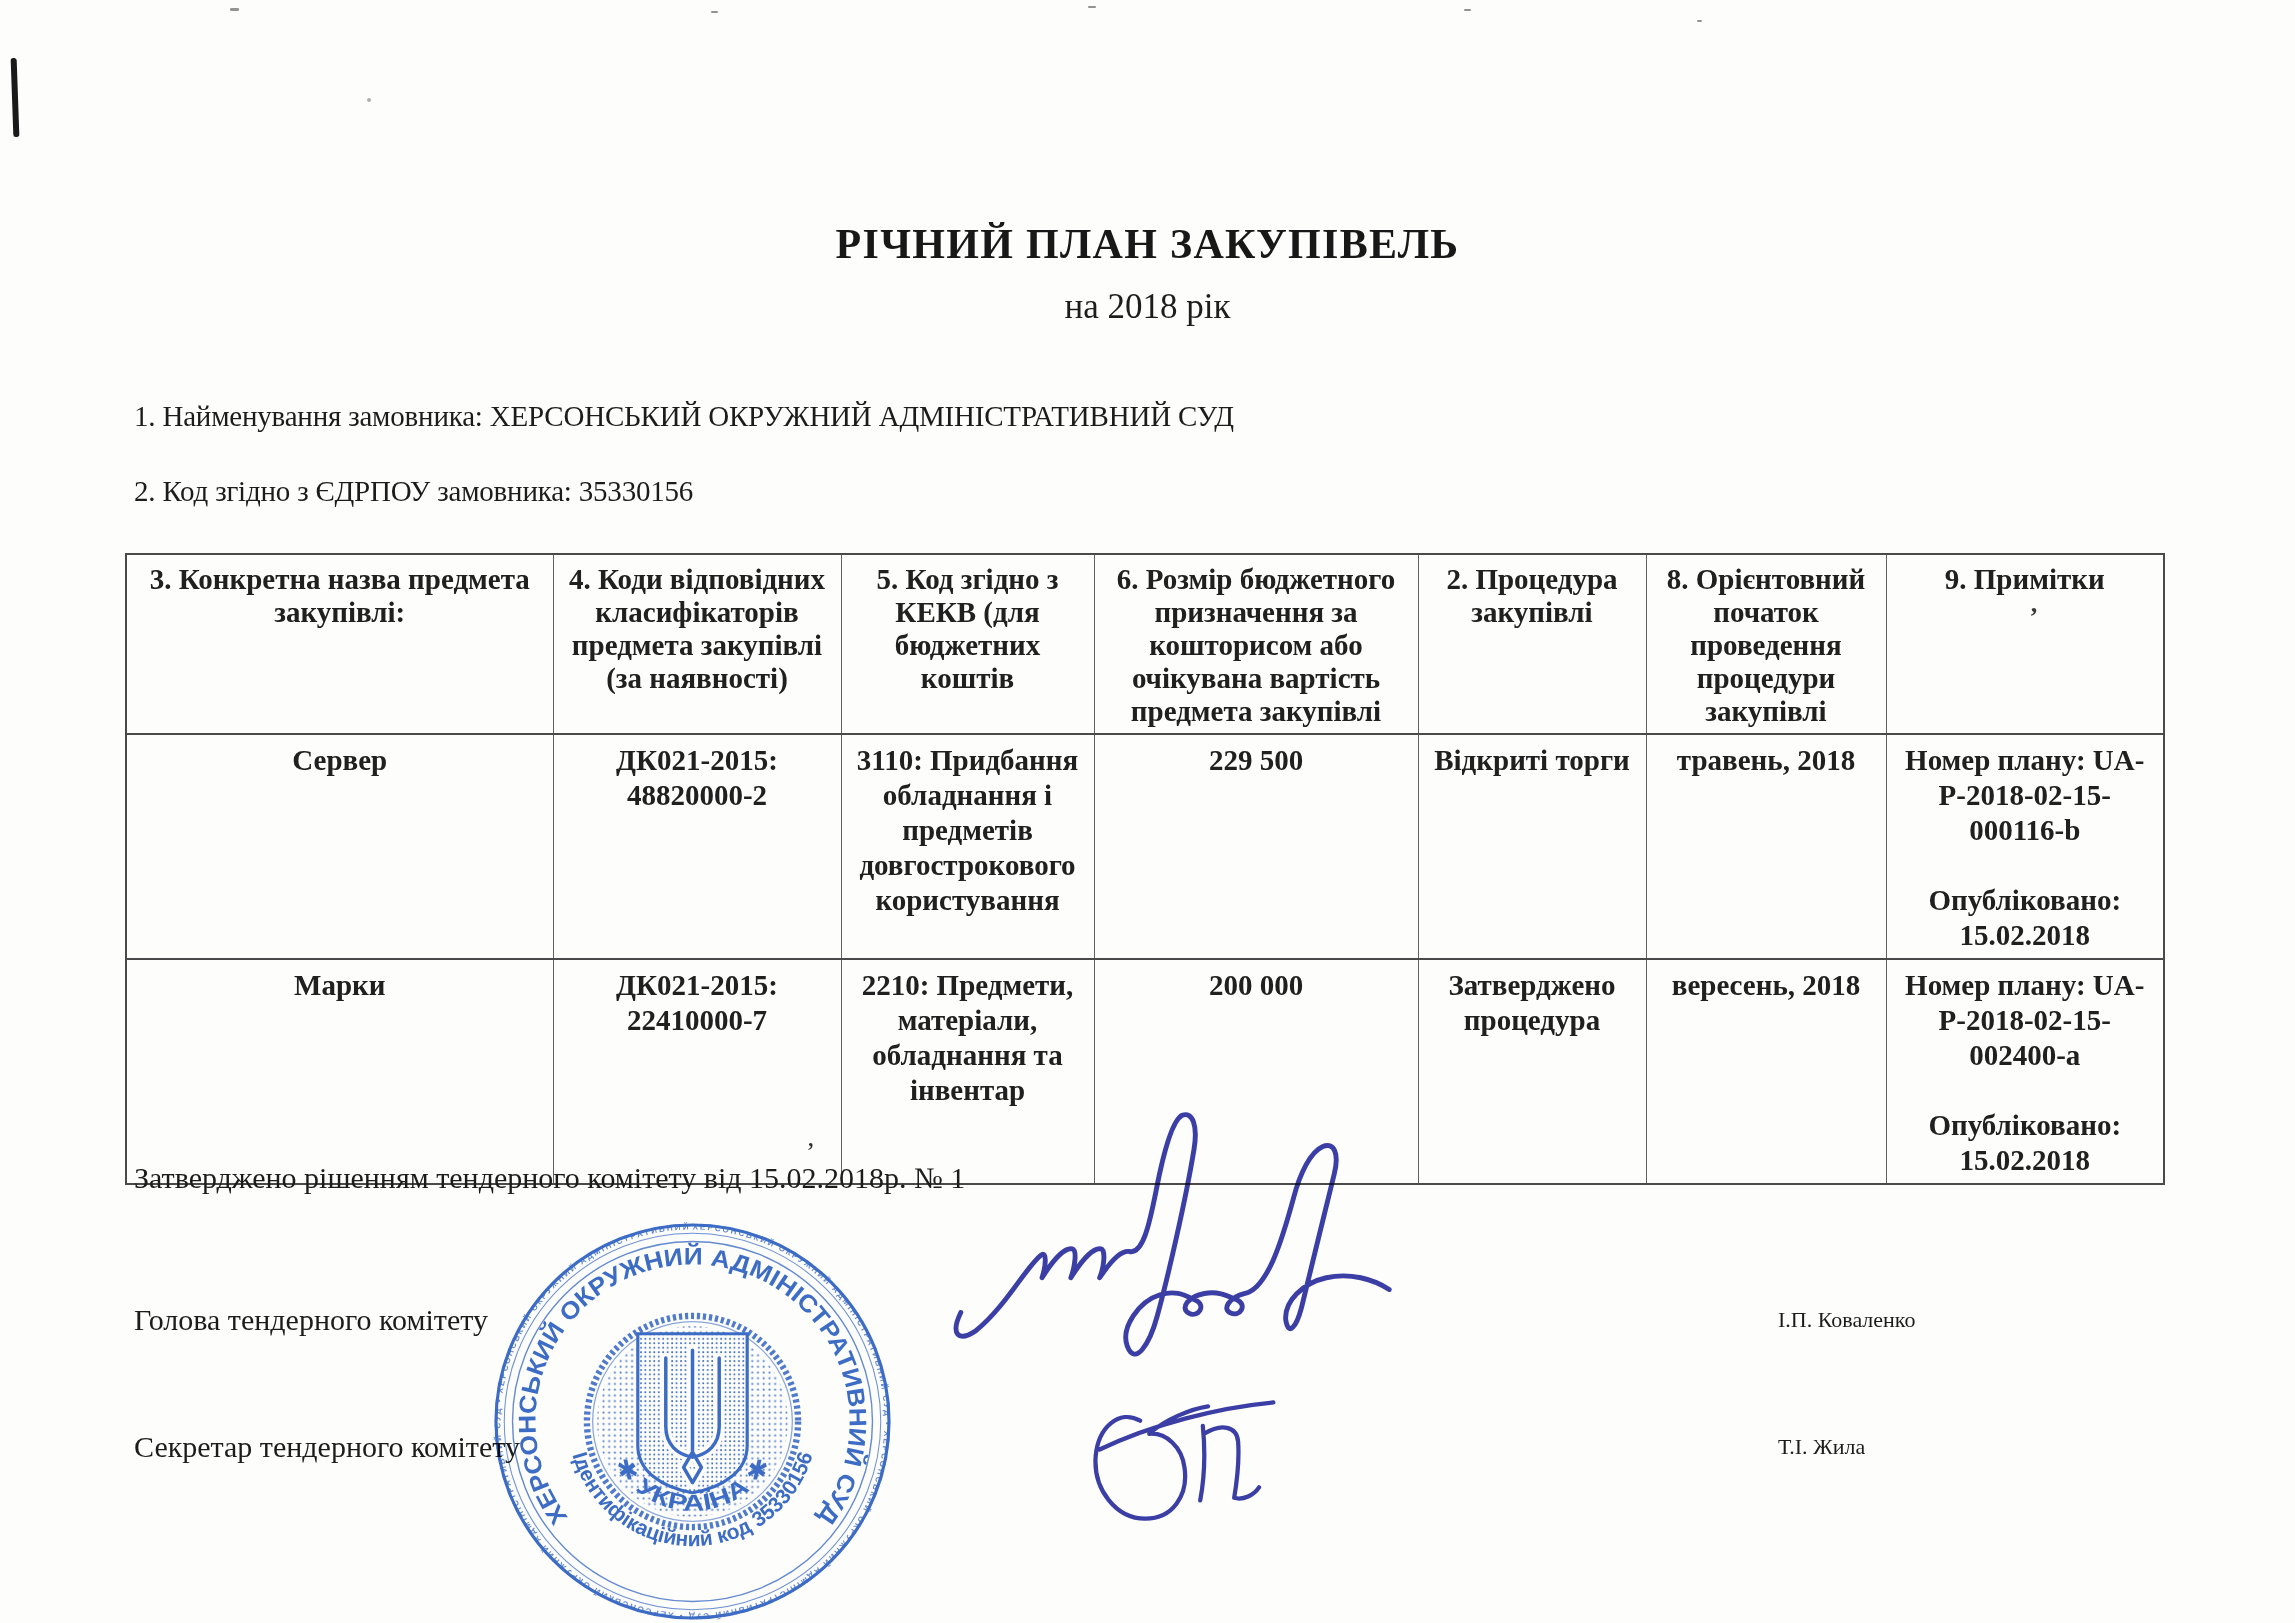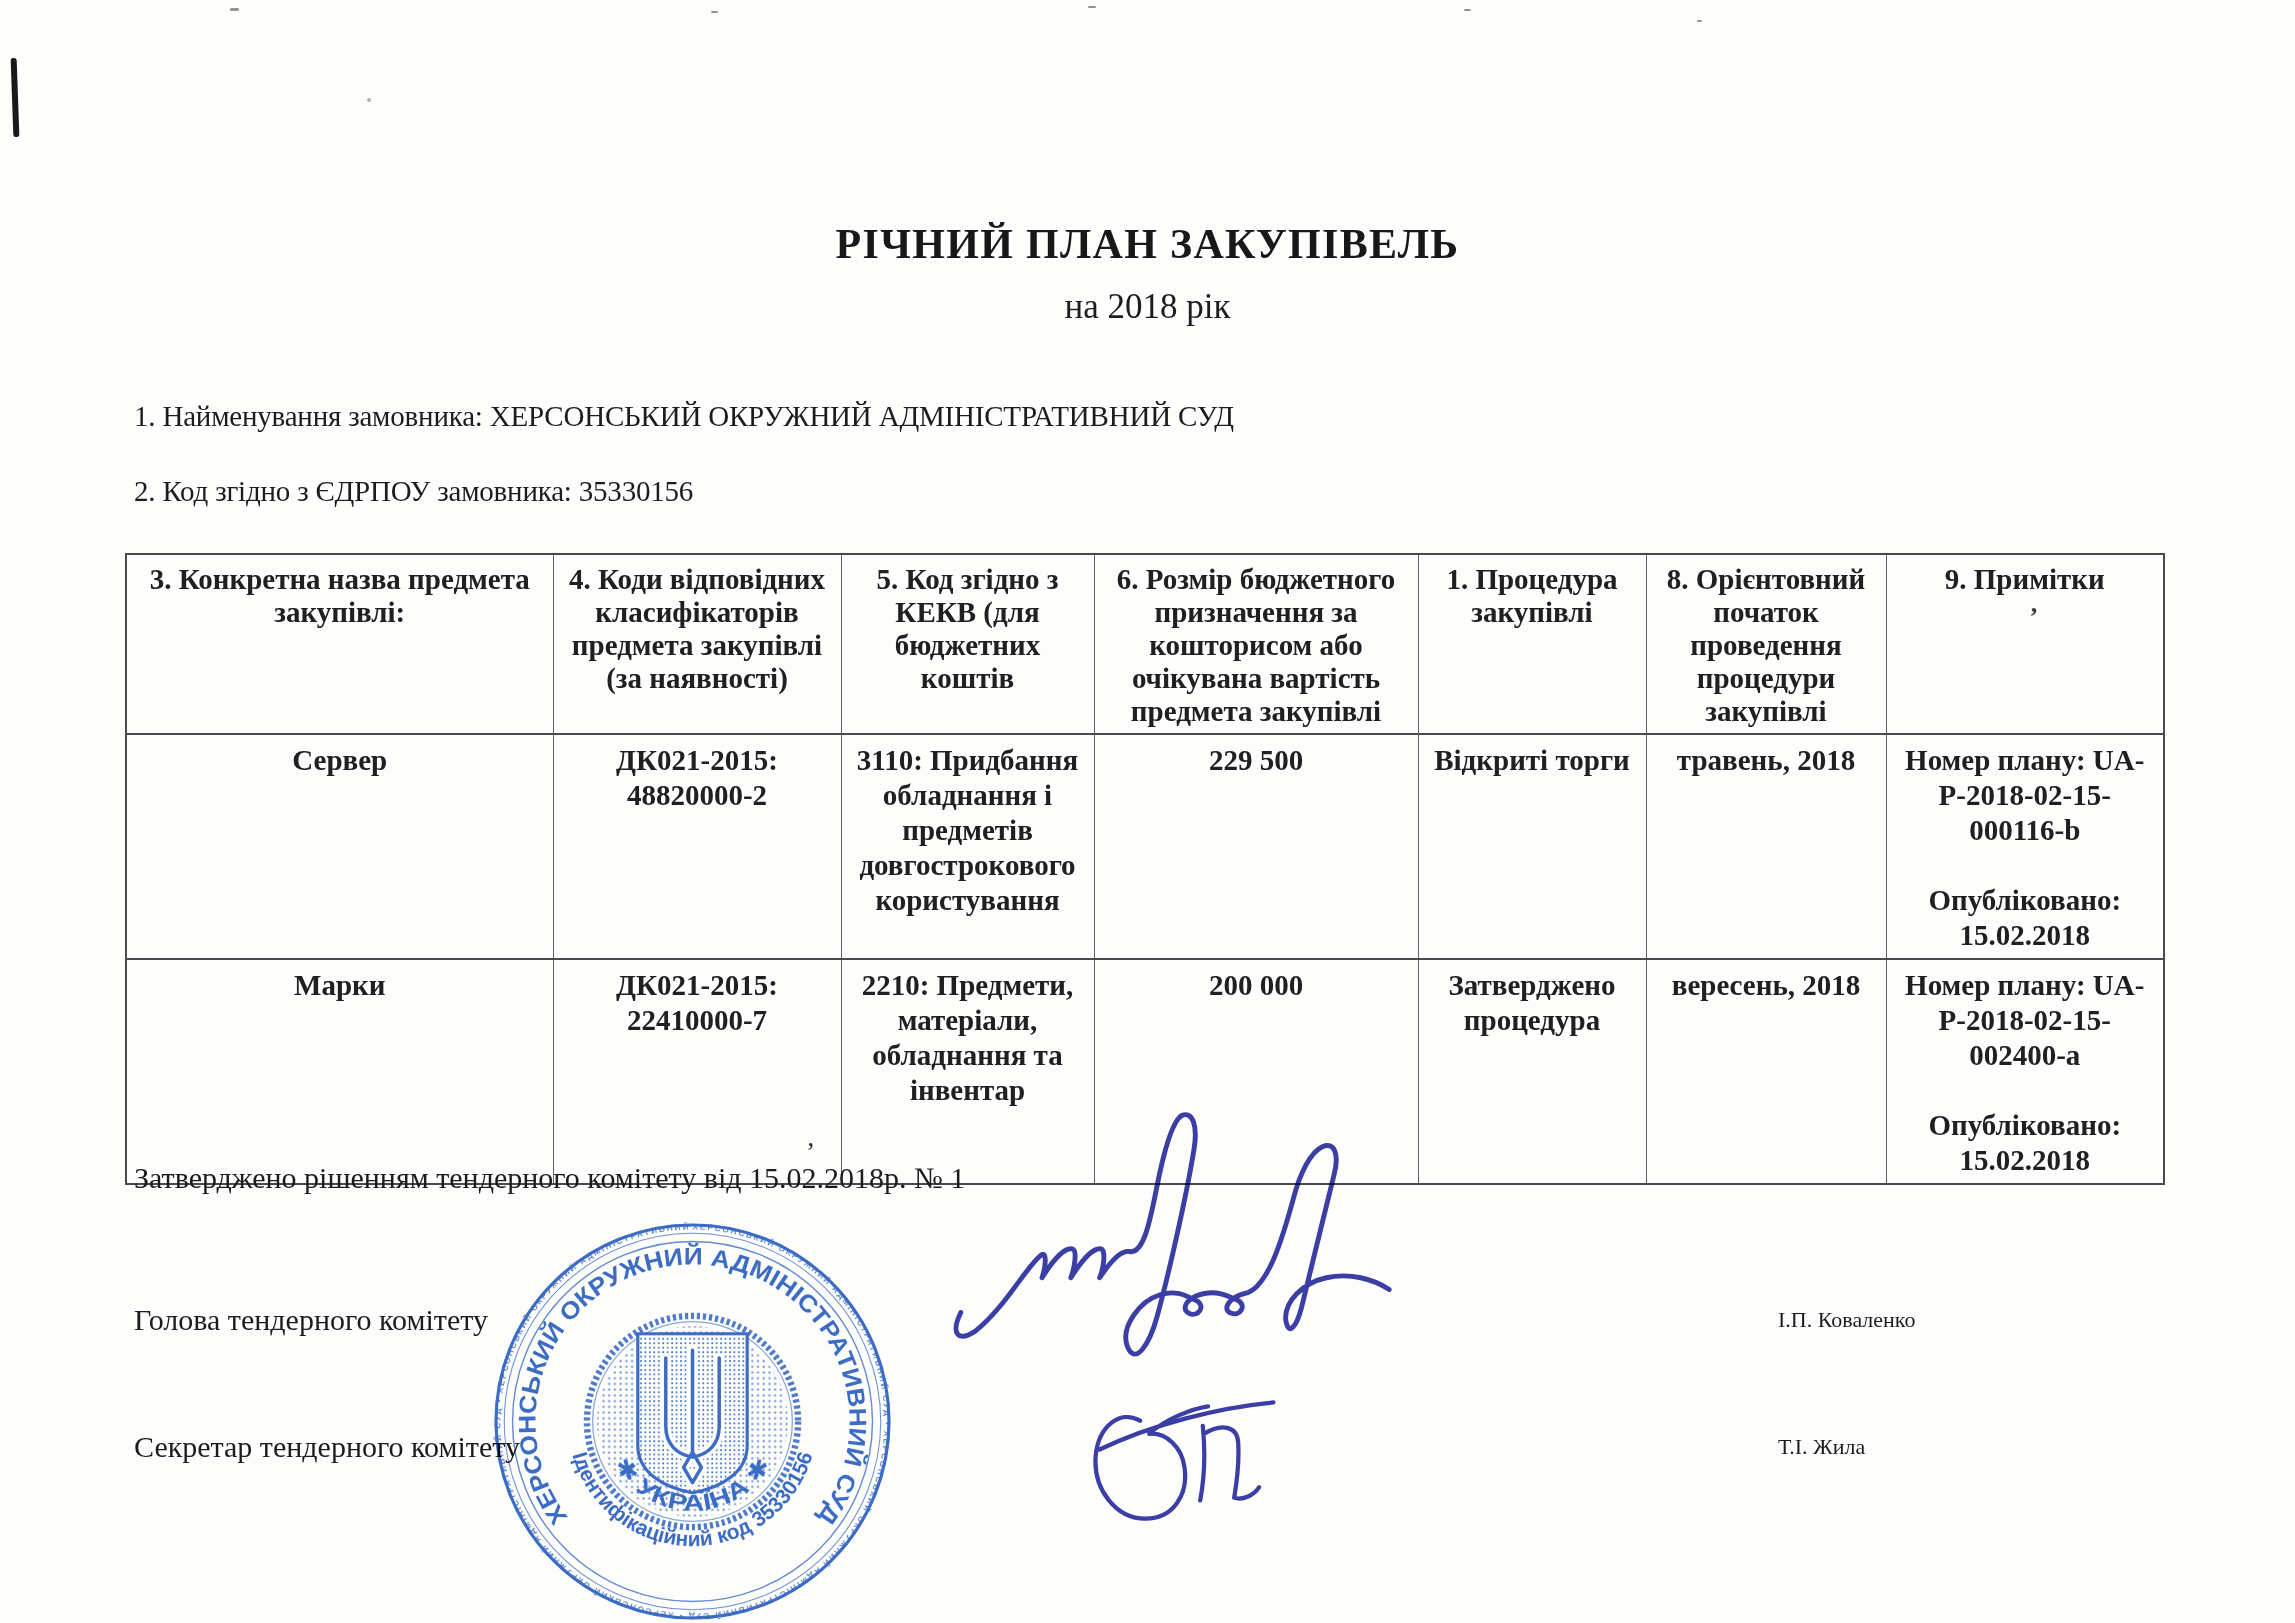--- a/index.html
+++ b/index.html
@@ -86,21 +86,21 @@
         <col style="width:228px">
         <col style="width:240px">
       <col style="width:278px">
     </colgroup>
     <thead>
       <tr>
         <th><span>3. Конкретна назва предмета закупівлі:</span></th>
         <th><span>4. Коди відповідних класифікаторів предмета закупівлі (за наявності)</span></th>
         <th><span>5. Код згідно з КЕКВ (для бюджетних коштів</span></th>
         <th><span>6. Розмір бюджетного призначення за кошторисом або очікувана вартість предмета закупівлі</span></th>
-        <th><span>1. Процедура закупівлі</span></th>
+        <th><span>2. Процедура закупівлі</span></th>
         <th><span>8. Орієнтовний початок проведення процедури закупівлі</span></th>
         <th>
           <span>9. Примітки</span>
           <div class="hmark">’</div>
         </th>
       </tr>
     </thead>
     <tbody>
       <tr class="r1">
         <td><span>Сервер</span></td>

